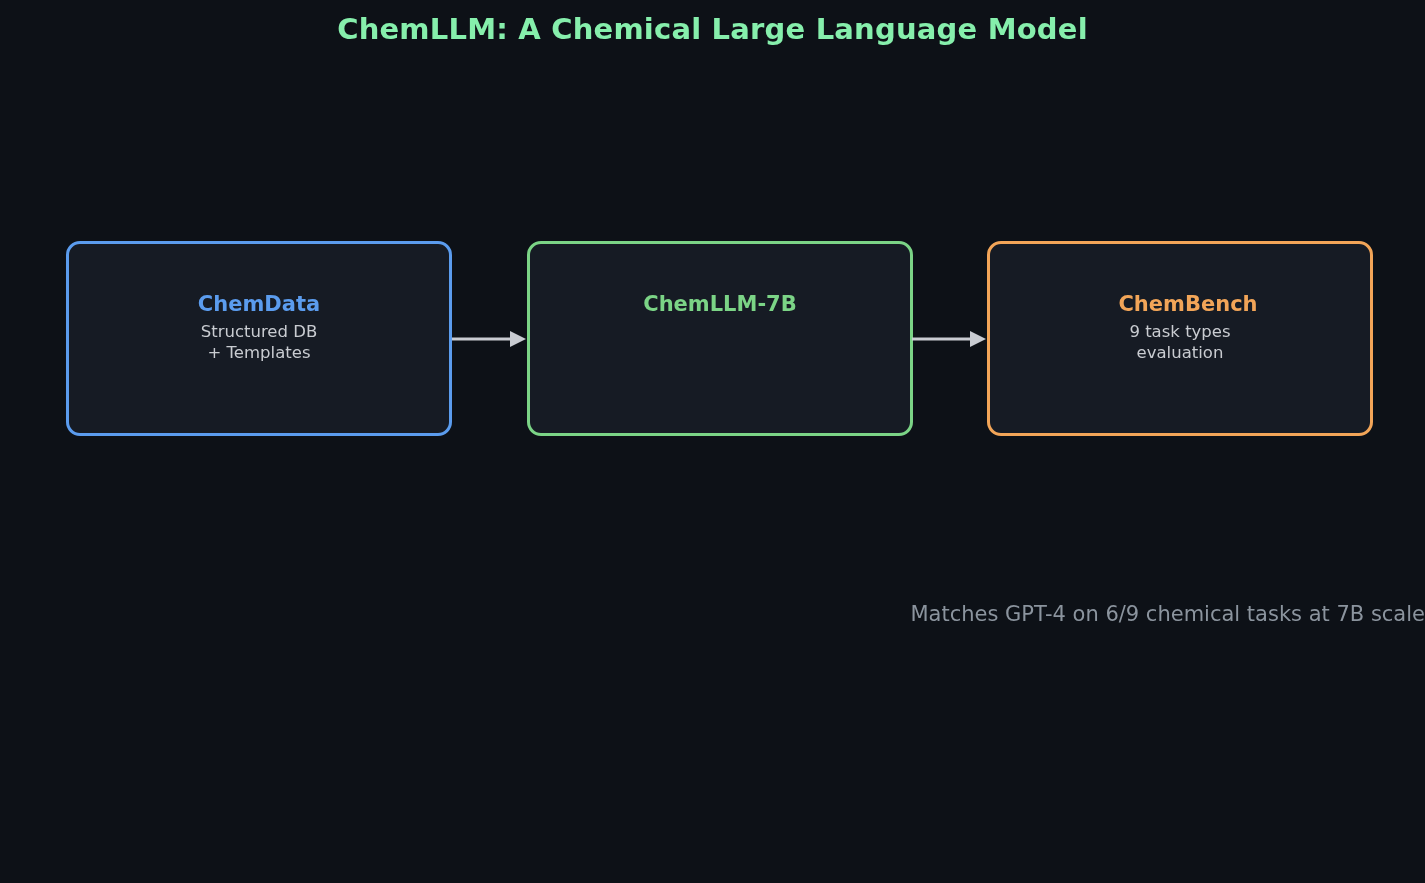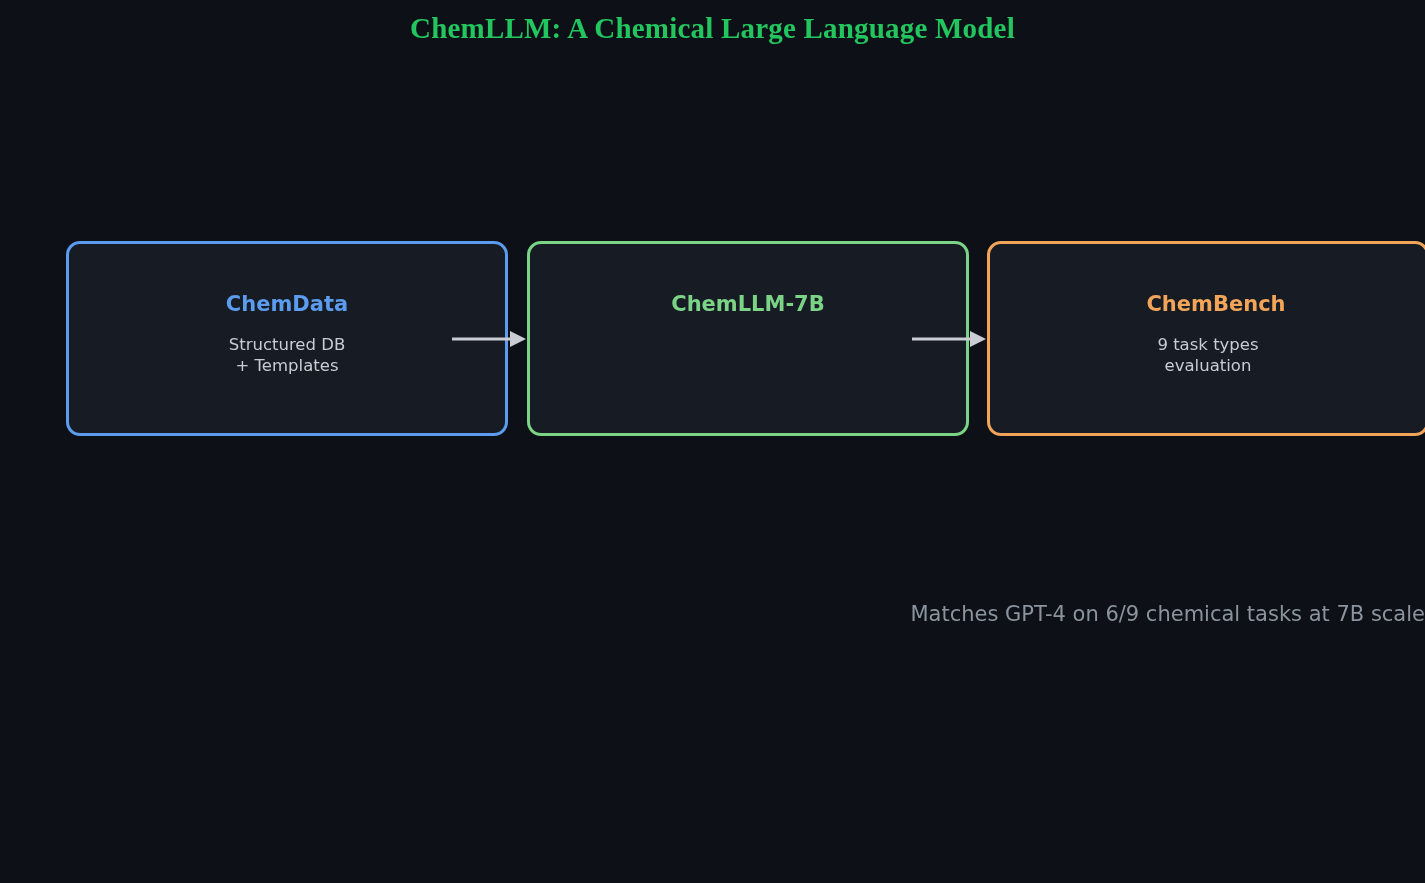--- a/index.html
+++ b/index.html
@@ -16,46 +16,45 @@
     overflow: hidden;
   }
   .diagram-title {
     position: absolute;
     top: 12px;
     left: 0;
     width: 100%;
     text-align: center;
     font-size: 29px;
     font-weight: bold;
-    color: #22c55e;
+    color: #86efac;
     letter-spacing: 0.2px;
-    font-family: Liberation Serif, serif;
   }
   .node {
     position: absolute;
     top: 241px;
-    width: 442px;
+    width: 386px;
     height: 195px;
     box-sizing: border-box;
     background: #161b24;
     border: 3px solid #888;
     border-radius: 14px;
     text-align: center;
   }
   .node-1 { left: 66px; }
   .node-2 { left: 527px; }
   .node-3 { left: 987px; }
   .node-title {
     margin-top: 47px;
     font-size: 21px;
     font-weight: bold;
     line-height: 26px;
   }
   .node-desc {
-    margin-top: 17px;
+    margin-top: 4px;
     font-size: 16.5px;
     line-height: 21px;
     color: #c9ccd1;
     white-space: pre-line;
   }
   .flow-arrow {
     position: absolute;
     top: 327px;
     width: 75px;
     height: 24px;

